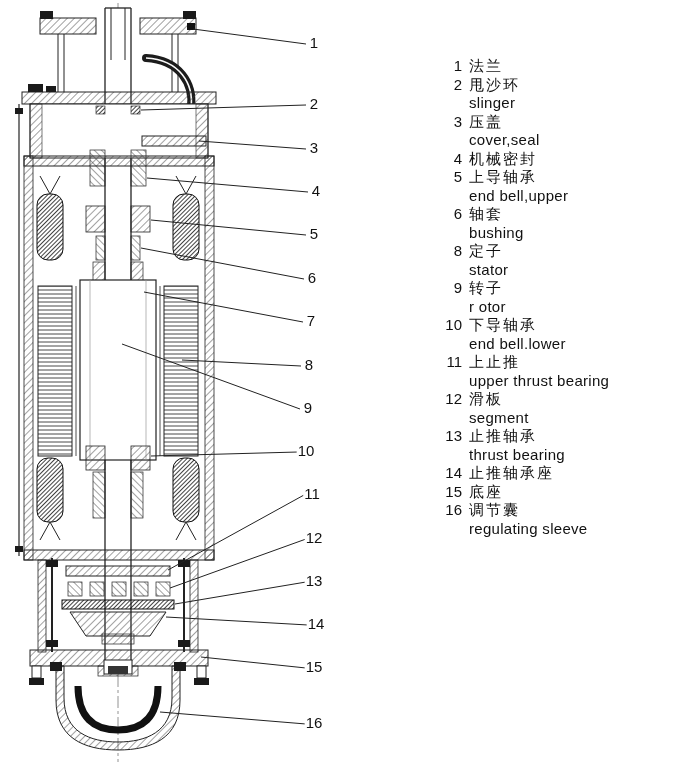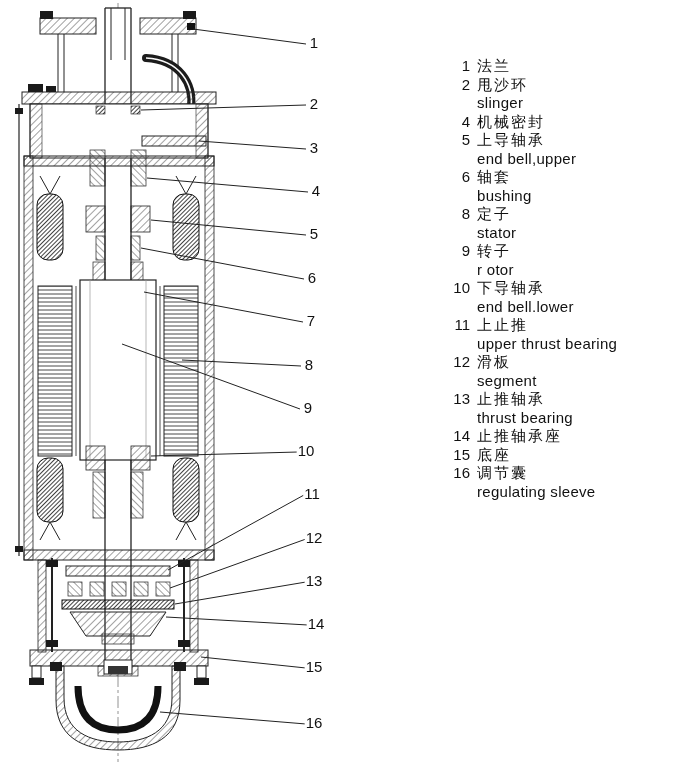--- a/index.html
+++ b/index.html
@@ -11,21 +11,21 @@
   .stage{position:absolute;inset:0;}
   svg.drawing{position:absolute;left:0;top:0;}
   .callout{
     position:absolute;transform:translate(-50%,-50%);
     font-size:15px;color:#111;background:#fff;padding:0 1px;
   }
   .parts-list{
     position:absolute;left:436px;top:57px;
     font-size:15px;line-height:18.5px;color:#111;white-space:nowrap;
   }
-  .part{margin:0 0 0 12px;}
+  .part{margin:0 0 0 4px;}
   .pnum{display:inline-block;width:22px;text-align:right;margin-right:7px;}
   .pzh{letter-spacing:2px;}
   .pen{margin-left:29px;letter-spacing:0.3px;}
 </style>
 </head>
 <body>
 
 <div class="stage">
 
   <svg class="drawing" width="678" height="770" viewBox="0 0 678 770">
@@ -240,20 +240,24 @@
 
   <div class="parts-list">
     <div class="part">
       <span class="pnum">1</span><span class="pzh">法兰</span>
     </div>
     <div class="part">
       <span class="pnum">2</span><span class="pzh">甩沙环</span>
       <div class="pen">slinger</div>
     </div>
     <div class="part">
+      <span class="pnum">3</span><span class="pzh">压盖</span>
+      <div class="pen">cover,seal</div>
+    </div>
+    <div class="part">
       <span class="pnum">4</span><span class="pzh">机械密封</span>
     </div>
     <div class="part">
       <span class="pnum">5</span><span class="pzh">上导轴承</span>
       <div class="pen">end bell,upper</div>
     </div>
     <div class="part">
       <span class="pnum">6</span><span class="pzh">轴套</span>
       <div class="pen">bushing</div>
     </div>

